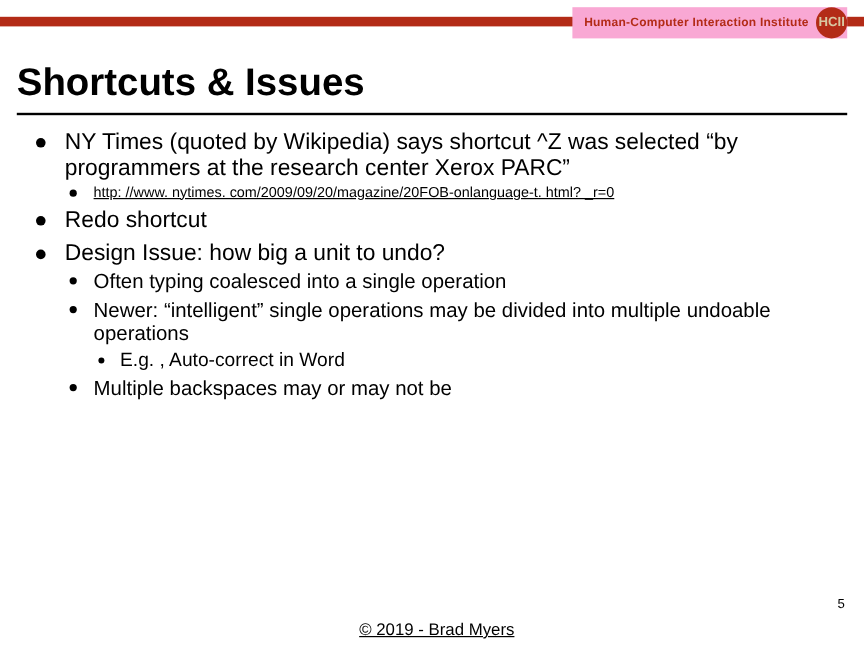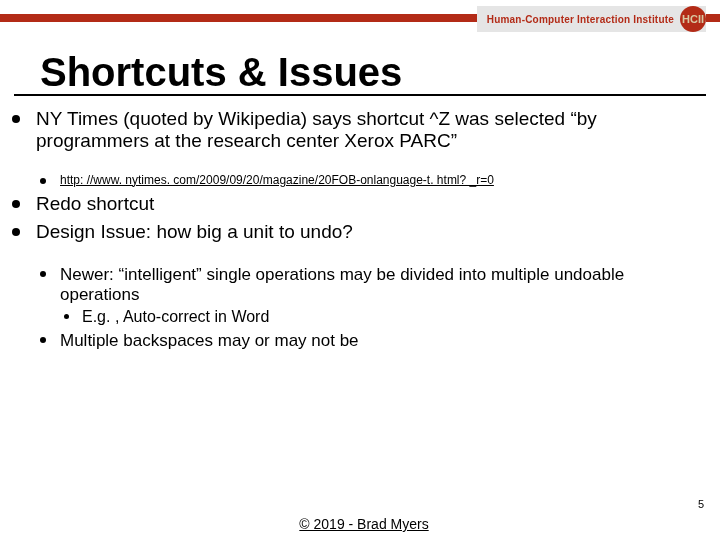--- a/index.html
+++ b/index.html
@@ -20,21 +20,21 @@
     width: 100%;
     height: 8px;
     background: #b32b17;
   }
   .logo-area {
     position: absolute;
     top: 6px;
     right: 14px;
     display: flex;
     align-items: center;
-    background: #e5e5e5;
+    background: #f9a8d4;
     padding-left: 10px;
   }
   .hcii-text {
     color: #b32b17;
     font-size: 10px;
     font-weight: bold;
     letter-spacing: 0.2px;
     margin-right: 6px;
   }
   .hcii-circle {
@@ -45,36 +45,36 @@
     display: inline-flex;
     align-items: center;
     justify-content: center;
     color: #d8c7a1;
     font-size: 11px;
     font-weight: bold;
   }
   .title {
     position: absolute;
     top: 50px;
-    left: 40px;
-    font-size: 40px;
+    left: 14px;
+    font-size: 32px;
     font-weight: bold;
   }
   .underline {
     position: absolute;
     top: 94px;
     left: 14px;
     width: 692px;
     height: 2px;
     background: #000;
   }
   .content {
     position: absolute;
     top: 108px;
-    left: 8px;
+    left: 26px;
     width: 668px;
     font-size: 19px;
     line-height: 1.15;
   }
   ul {
     list-style: none;
     margin: 0;
     padding: 0;
   }
   ul.lvl1 > li {
@@ -86,21 +86,21 @@
     content: "";
     position: absolute;
     left: 4px;
     top: 7px;
     width: 8px;
     height: 8px;
     background: #000;
     border-radius: 50%;
   }
   ul.lvl2 {
-    margin-top: 22px;
+    margin-top: 2px;
     font-size: 17px;
   }
   ul.lvl2 > li {
     position: relative;
     padding-left: 24px;
     margin-bottom: 4px;
   }
   ul.lvl2 > li::before {
     content: "";
     position: absolute;
@@ -180,20 +180,21 @@
           <a href="#" class="link">http: //www. nytimes. com/2009/09/20/magazine/20FOB-onlanguage-t. html? _r=0</a>
         </li>
       </ul>
     </li>
     <li>
       <span>Redo shortcut</span>
     </li>
     <li>
       <span>Design Issue: how big a unit to undo?</span>
       <ul class="lvl2">
+        <li>Often typing coalesced into a single operation</li>
         <li>
           <span>Newer: “intelligent” single operations may be divided into multiple undoable operations</span>
           <ul class="lvl3">
             <li>E.g. , Auto-correct in Word</li>
           </ul>
         </li>
         <li>Multiple backspaces may or may not be</li>
       </ul>
     </li>
   </ul>

